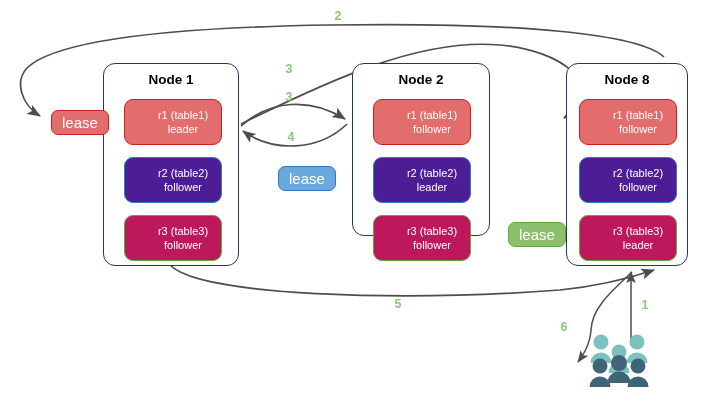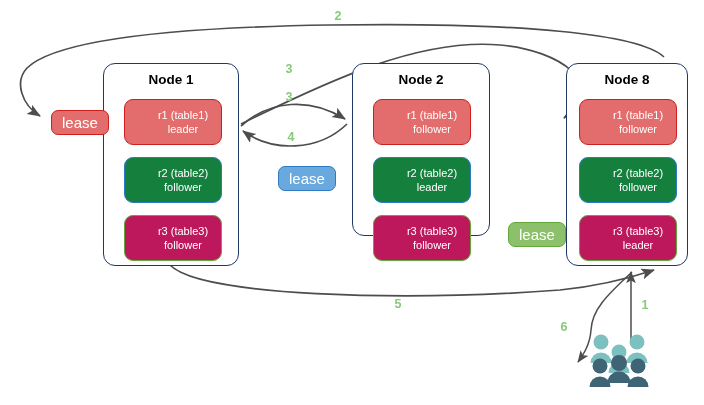--- a/index.html
+++ b/index.html
@@ -55,21 +55,21 @@
     font-size: 11px;
     line-height: 14px;
     text-align: left;
     padding-left: 20px;
   }
   .rep-red {
     background: #e36c6c;
     border: 1.6px solid #cc1f1f;
   }
   .rep-blue {
-    background: #15803d;
+    background: #4c1d95;
     border: 1.6px solid #2e7bc4;
   }
   .rep-green {
     background: #be185d;
     border: 1.6px solid #63a83a;
   }
   .lease {
     position: absolute;
     border-radius: 7px;
     box-sizing: border-box;

